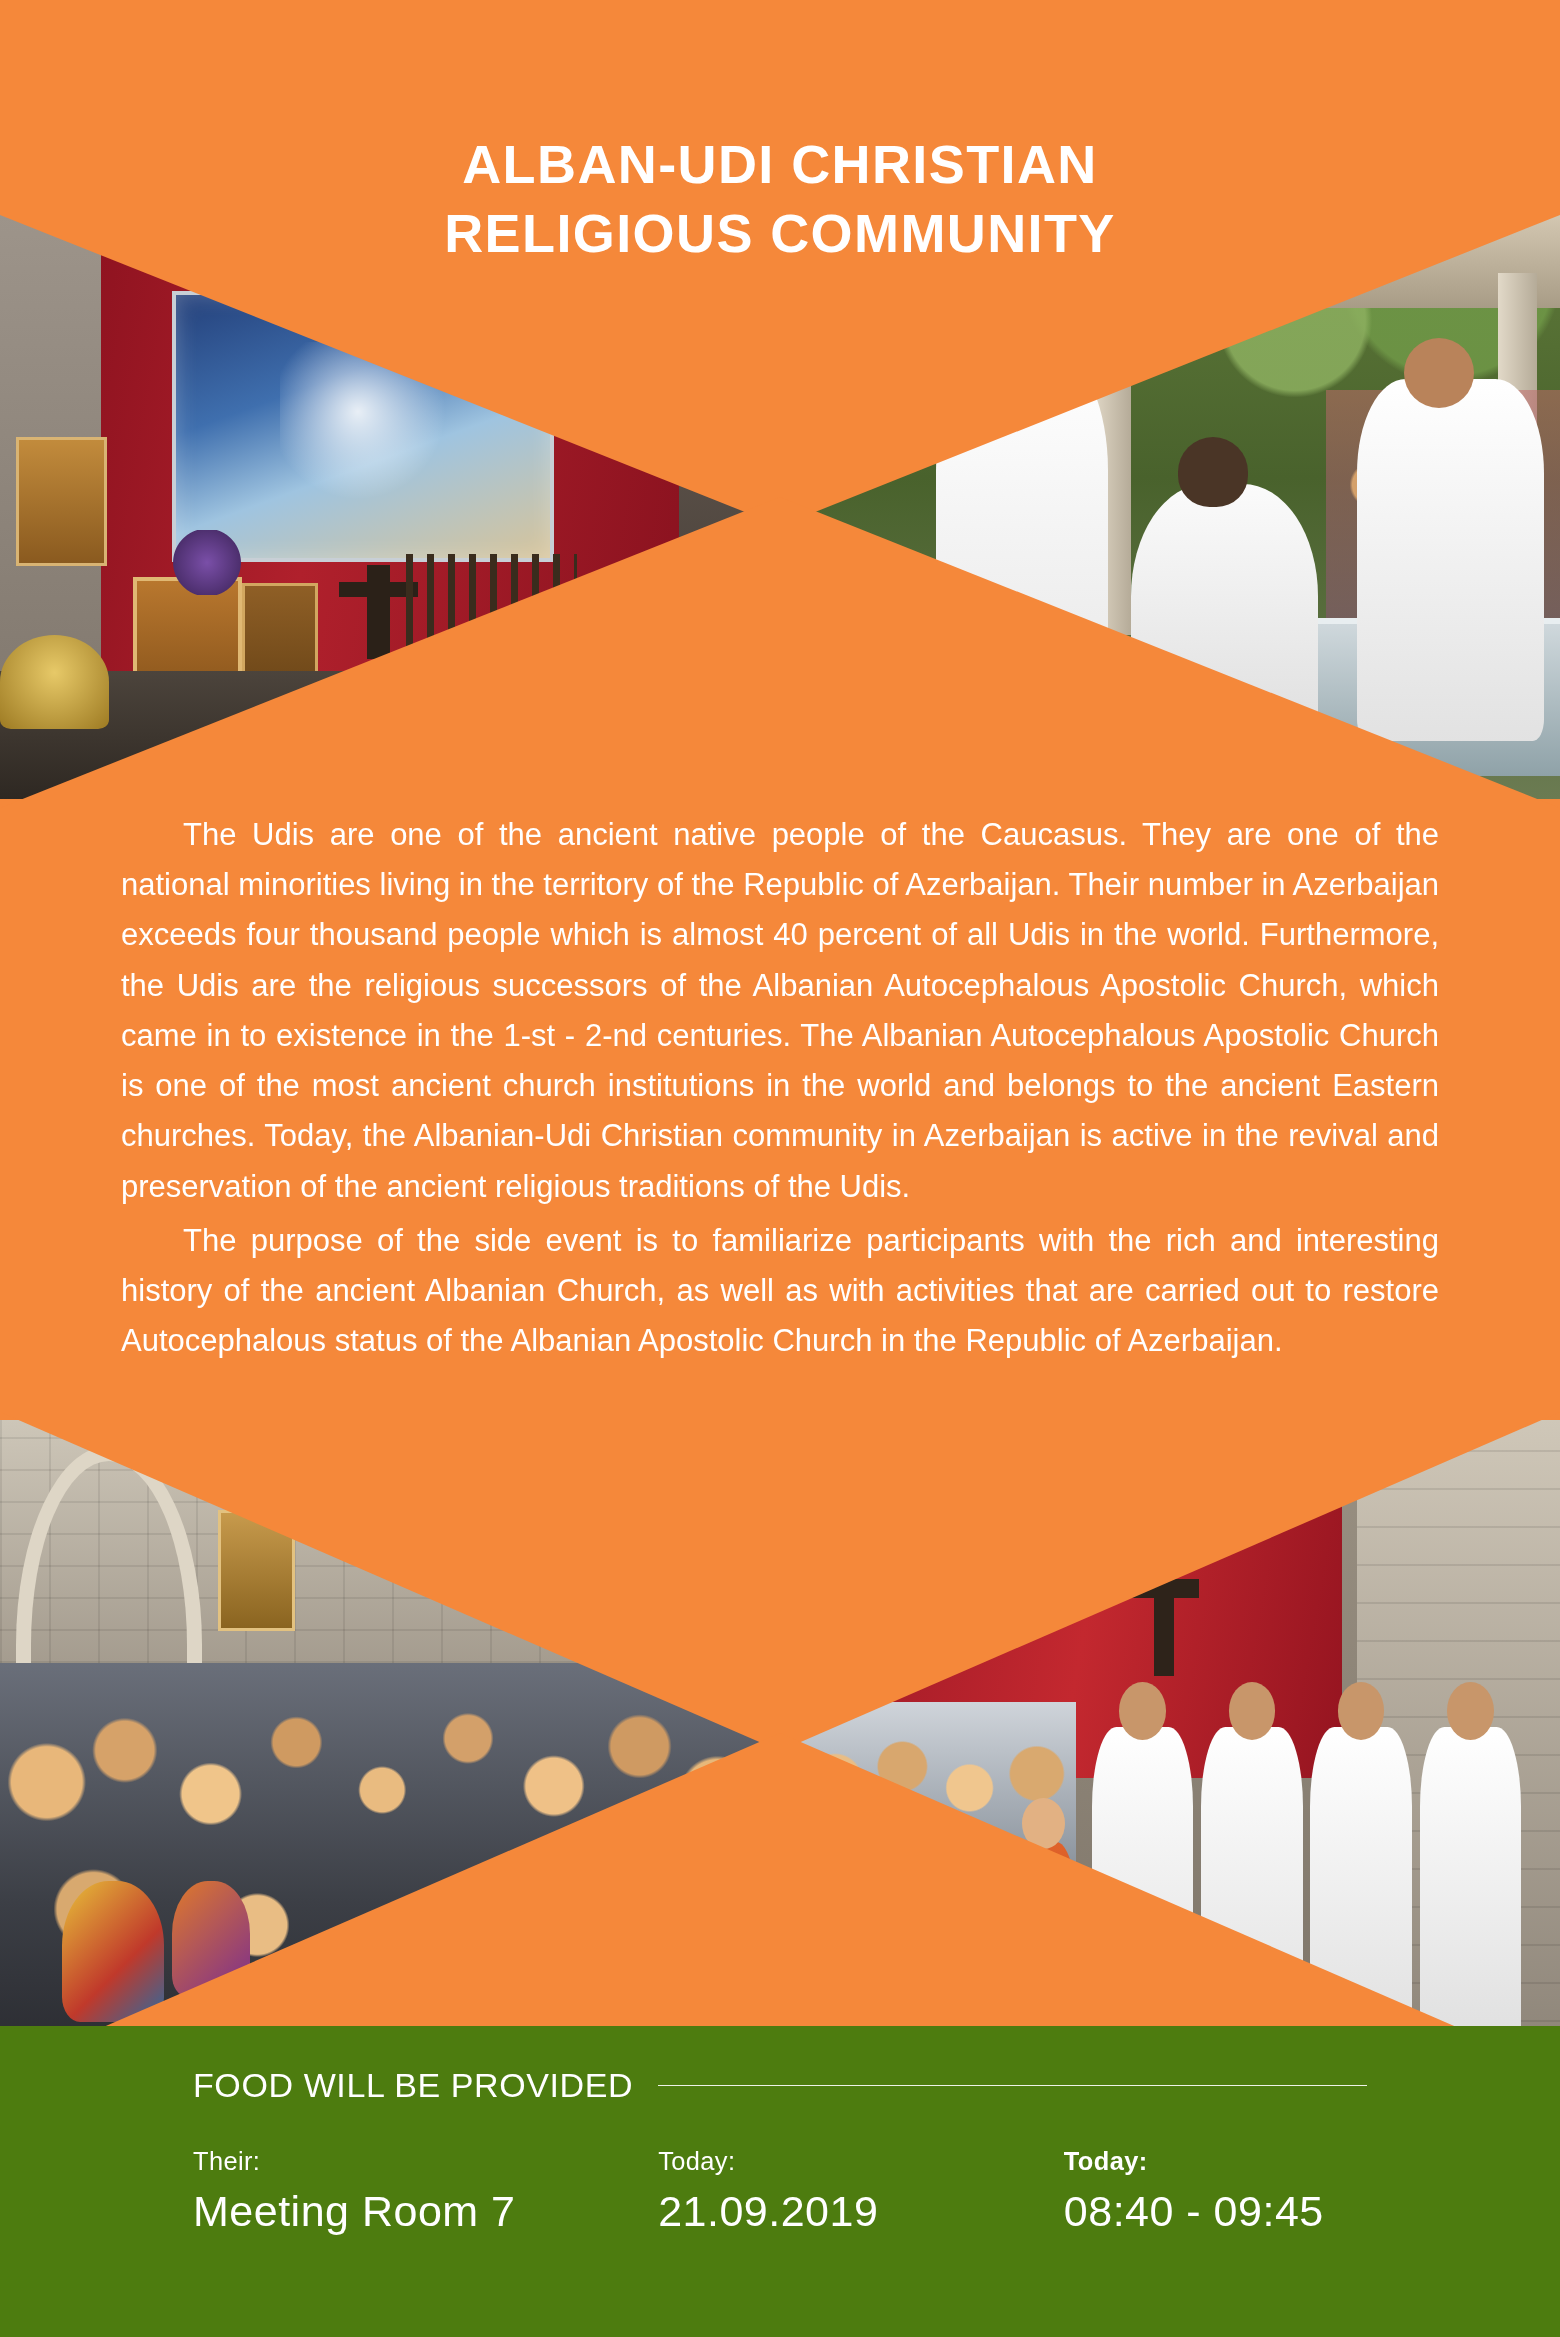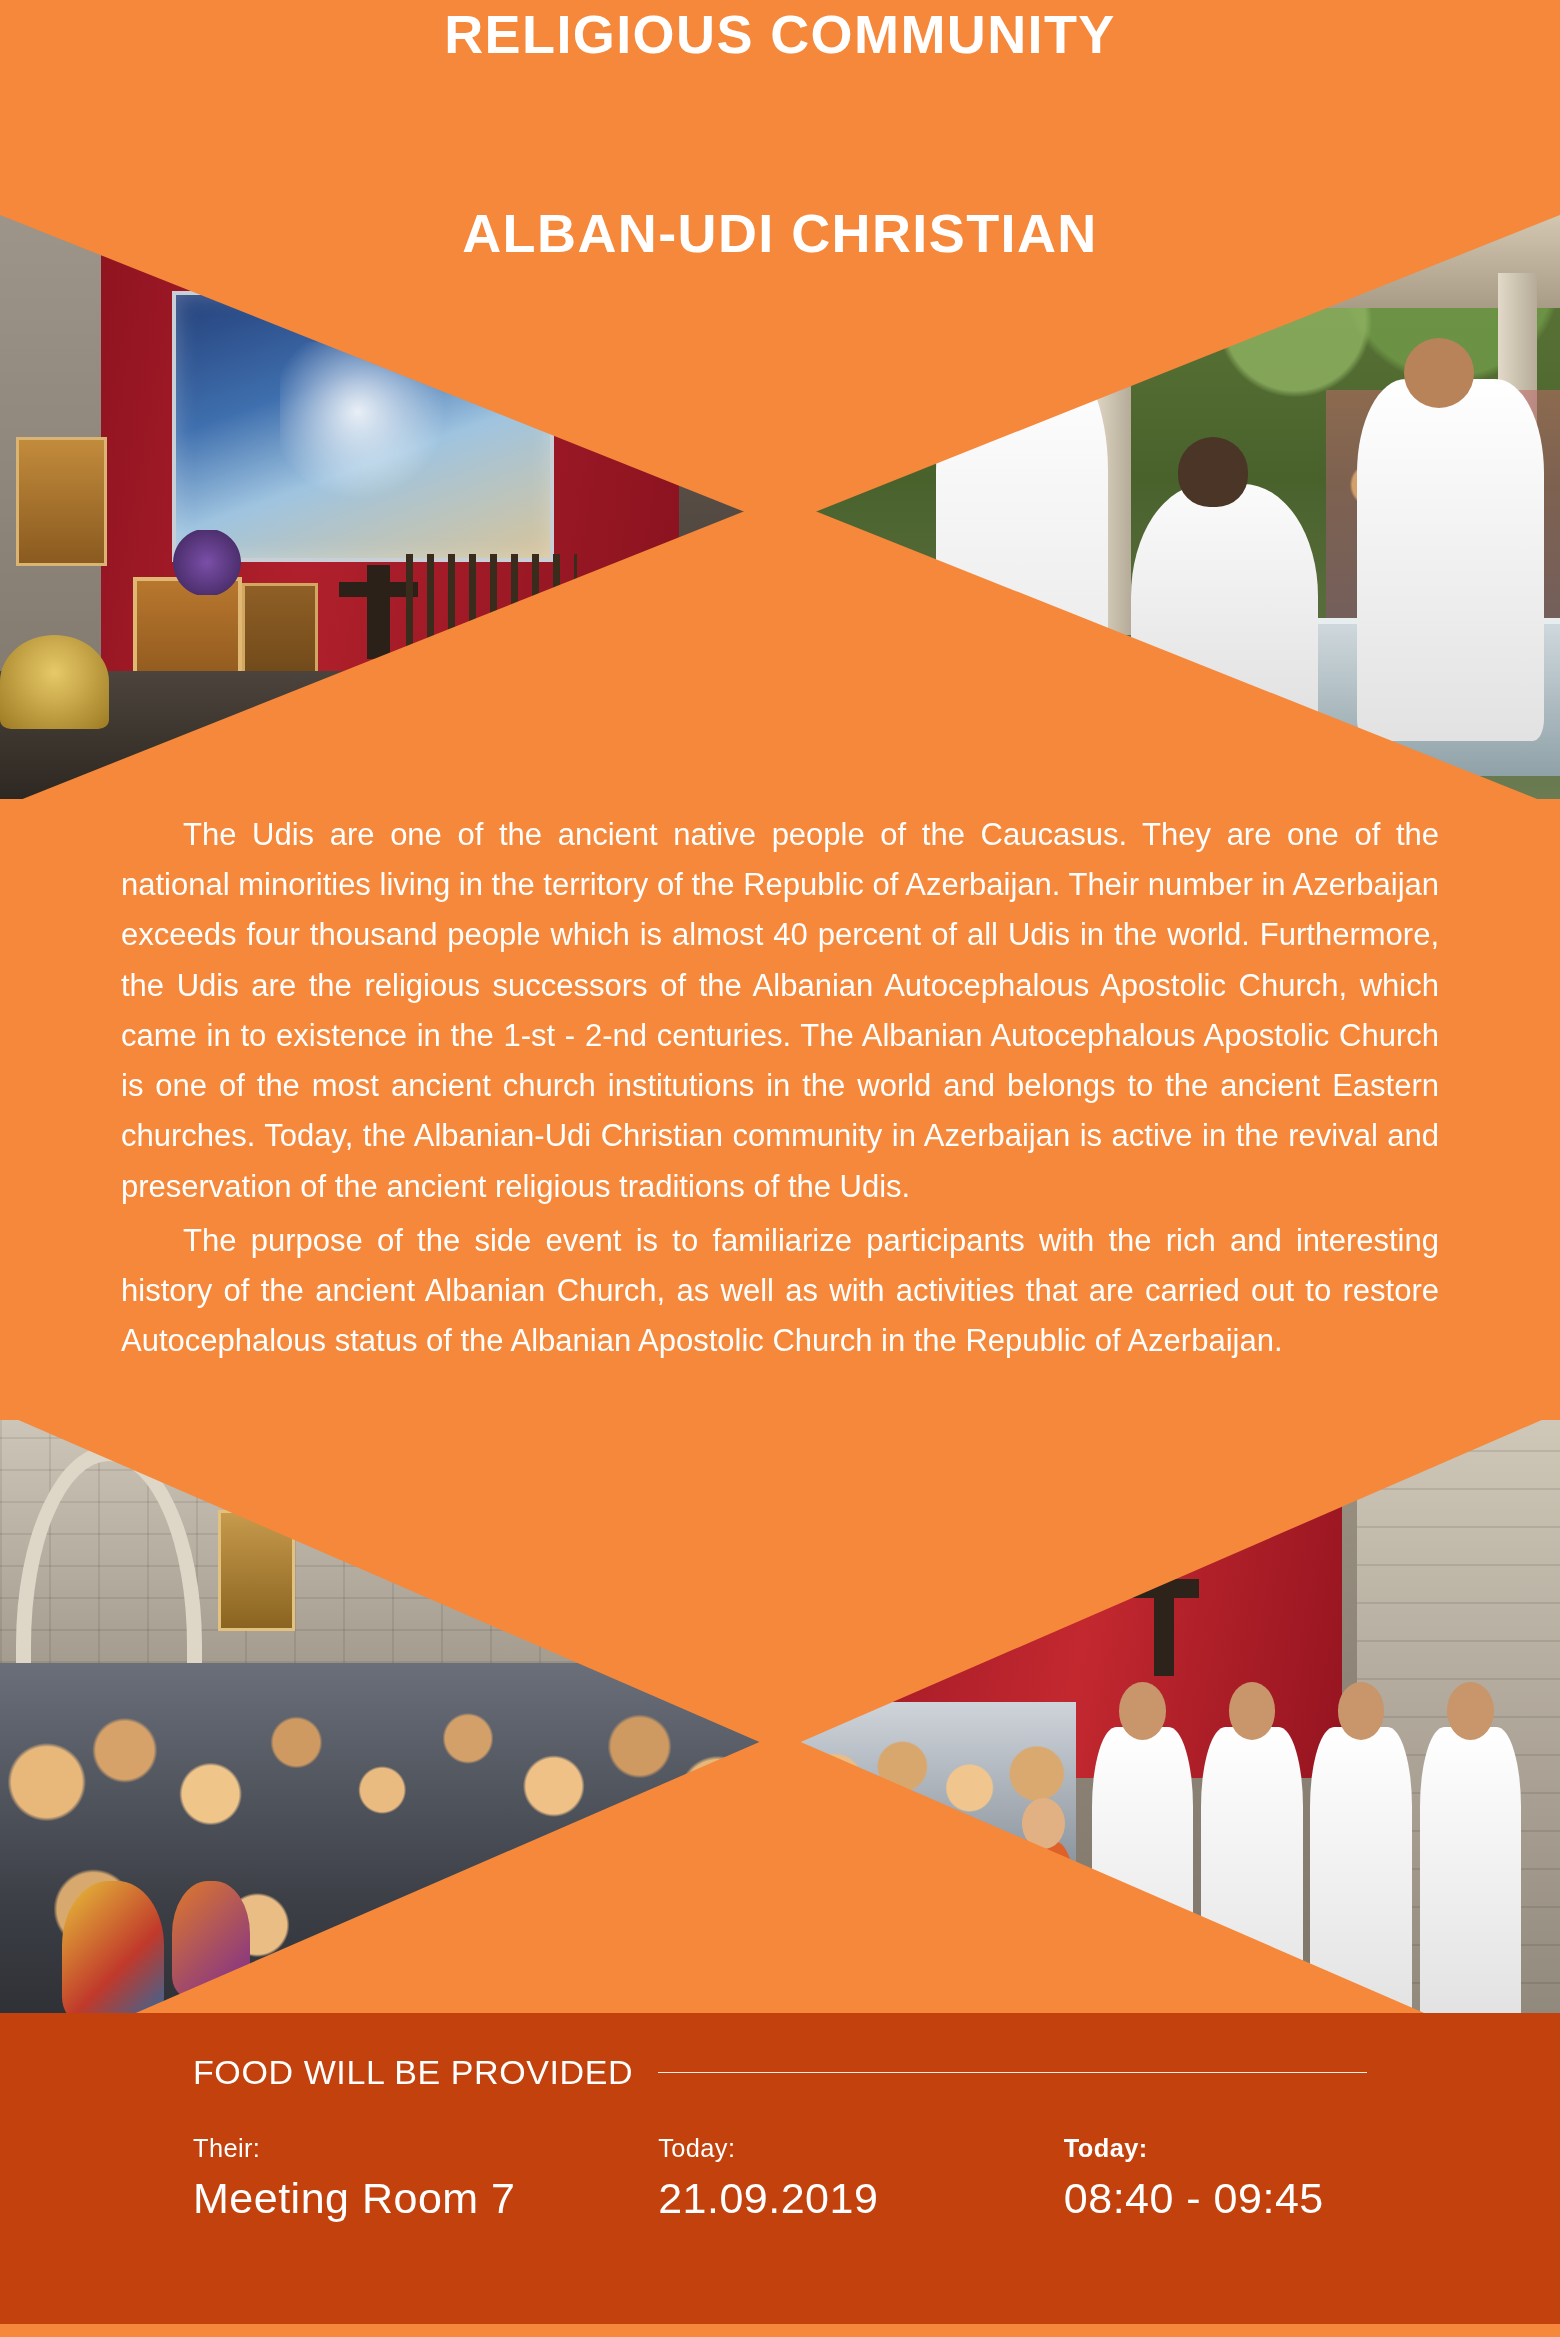--- a/index.html
+++ b/index.html
@@ -354,23 +354,23 @@
     line-height: 1.62;
     text-align: justify;
     text-indent: 62px;
     font-weight: 500;
   }
   .body-block p + p { margin-top: 3.8px; }
 
   
   .footer {
     position: absolute;
-    left: 0; right: 0; bottom: 13px;
+    left: 0; right: 0; bottom: 0;
     height: 311px;
-    background: #c2410c;
+    background: #4d7c0f;
     z-index: 50;
     color: #ffffff;
   }
   .food-row {
     position: absolute;
     left: 193px; right: 193px; top: 40px;
     display: flex;
     align-items: center;
     gap: 24.5px;
   }
@@ -440,22 +440,22 @@
         <div class="woman-kneel"></div>
         <div class="head-3"></div>
       </div>
     </div>
   </div>
 
   <div class="chev chev-top-1"></div>
   <div class="chev chev-top-2"></div>
 
   <div class="header">
+    <div class="title-line title-1">ALBAN-UDI CHRISTIAN</div>
     <div class="title-line title-2">RELIGIOUS COMMUNITY</div>
-    <div class="title-line title-1">ALBAN-UDI CHRISTIAN</div>
   </div>
 
   <div class="body-block">
     <p>The Udis are one of the ancient native people of the Caucasus. They are one of the national minorities living in the territory of the Republic of Azerbaijan. Their number in Azerbaijan exceeds four thousand people which is almost 40 percent of all Udis in the world. Furthermore, the Udis are the religious successors of the Albanian Autocephalous Apostolic Church, which came in to existence in the 1-st - 2-nd centuries. The Albanian Autocephalous Apostolic Church is one of the most ancient church institutions in the world and belongs to the ancient Eastern churches. Today, the Albanian-Udi Christian community in Azerbaijan is active in the revival and preservation of the ancient religious traditions of the Udis.</p>
     <p>The purpose of the side event is to familiarize participants with the rich and interesting history of the ancient Albanian Church, as well as with activities that are carried out to restore Autocephalous status of the Albanian Apostolic Church in the Republic of Azerbaijan.</p>
   </div>
 
   <div class="band band-2">
     <div class="half left">
       <div class="ph-congregation">

